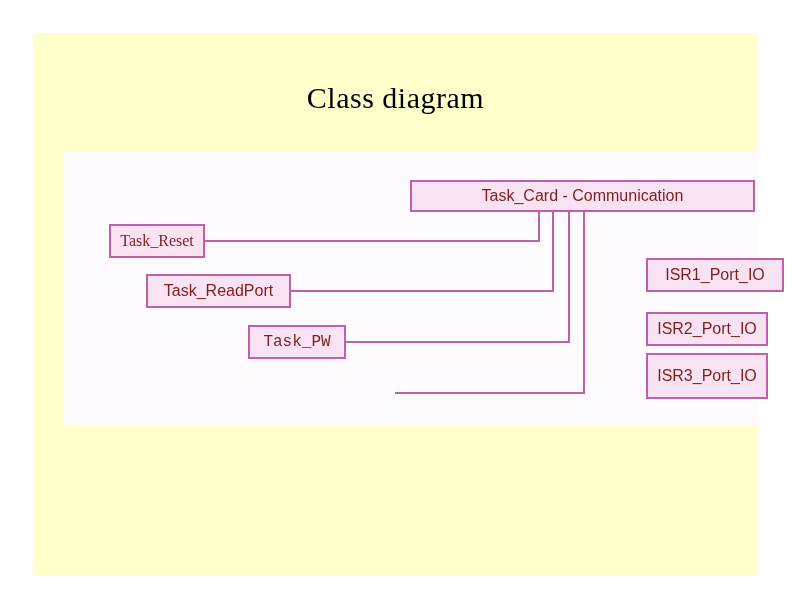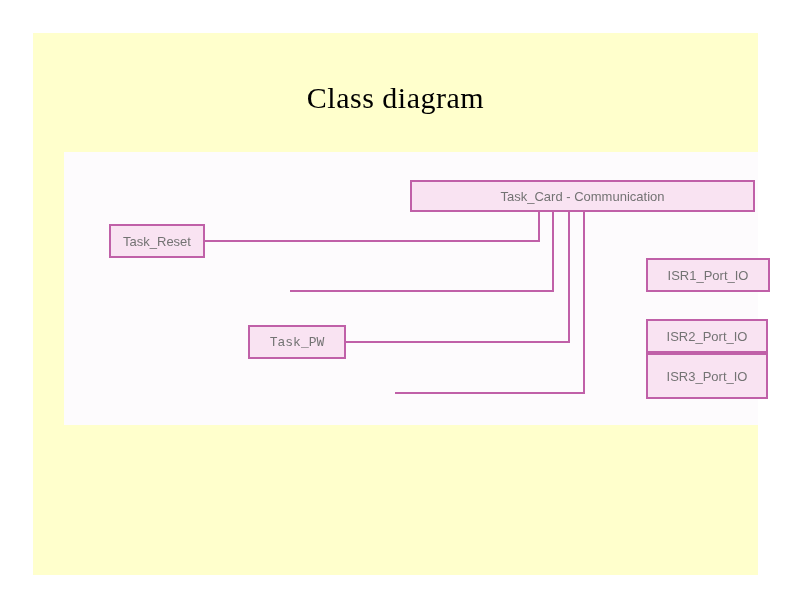--- a/index.html
+++ b/index.html
@@ -60,35 +60,35 @@
   
   .node {
     position: absolute;
     box-sizing: border-box;
     background: #f9e3f2;
     border: 2px solid #c060a8;
     display: flex;
     align-items: center;
     justify-content: center;
     font-family: "Liberation Sans", sans-serif;
-    font-size: 13px;
-    color: #737373;
+    font-size: 16px;
+    color: #7f1d1d;
     white-space: nowrap;
     line-height: 1;
   }
 
   
   .node-task-card     { left: 346px; top: 28px;  width: 345px; height: 32px; }
-  .node-task-reset    { left: 45px;  top: 72px;  width: 96px;  height: 34px; }
+  .node-task-reset    { left: 45px;  top: 72px;  width: 96px;  height: 34px; font-family: Liberation Serif, serif; }
   .node-task-readport { left: 82px;  top: 122px; width: 145px; height: 34px; }
   .node-task-pw       { left: 184px; top: 173px; width: 98px;  height: 34px; font-family: Liberation Mono, monospace; }
   .node-task-appl     { left: 232px; top: 224px; width: 100px; height: 34px; }
 
-  .node-isr1 { left: 582px; top: 106px; width: 124px; height: 34px; }
-  .node-isr2 { left: 582px; top: 167px; width: 122px; height: 34px; }
+  .node-isr1 { left: 582px; top: 106px; width: 138px; height: 34px; }
+  .node-isr2 { left: 582px; top: 160px; width: 122px; height: 34px; }
   .node-isr3 { left: 582px; top: 201px; width: 122px; height: 46px; }
 
   
   #connectors {
     position: absolute;
     left: 0;
     top: 0;
     width: 694px;
     height: 273px;
     pointer-events: none;
@@ -115,20 +115,21 @@
           <path d="M 505 60 L 505 190 L 282 190"></path>
 
           <path d="M 520 60 L 520 241 L 332 241"></path>
         </g>
       </svg>
 
       <div class="node node-task-card">Task_Card - Communication</div>
 
       <div class="node node-task-reset">Task_Reset</div>
 
+      <div class="node node-task-readport">Task_ReadPort</div>
 
       <div class="node node-task-pw">Task_PW</div>
 
 
       <div class="node node-isr1">ISR1_Port_IO</div>
 
       <div class="node node-isr2">ISR2_Port_IO</div>
 
       <div class="node node-isr3">ISR3_Port_IO</div>
 

